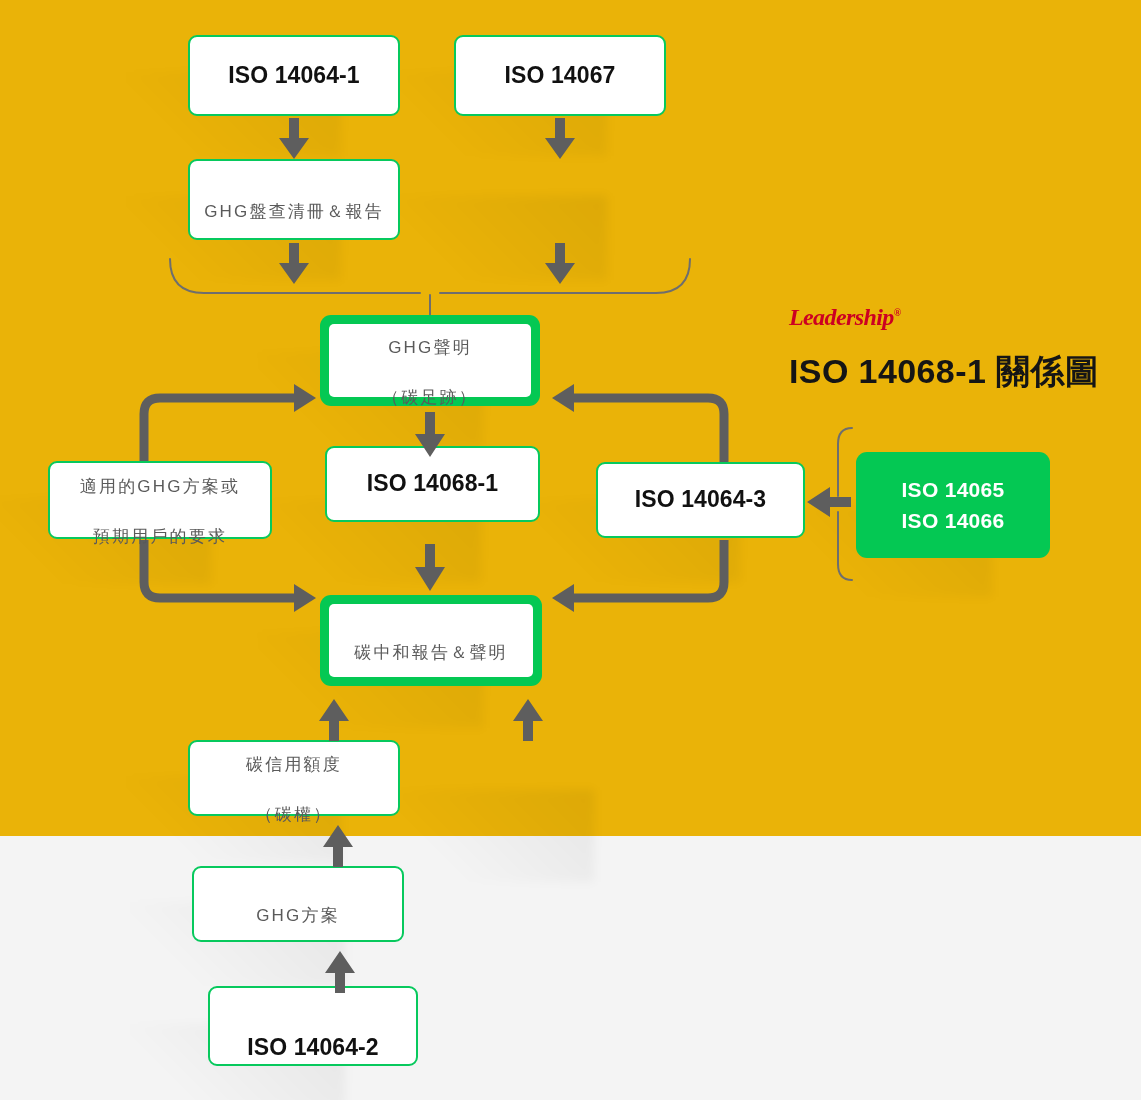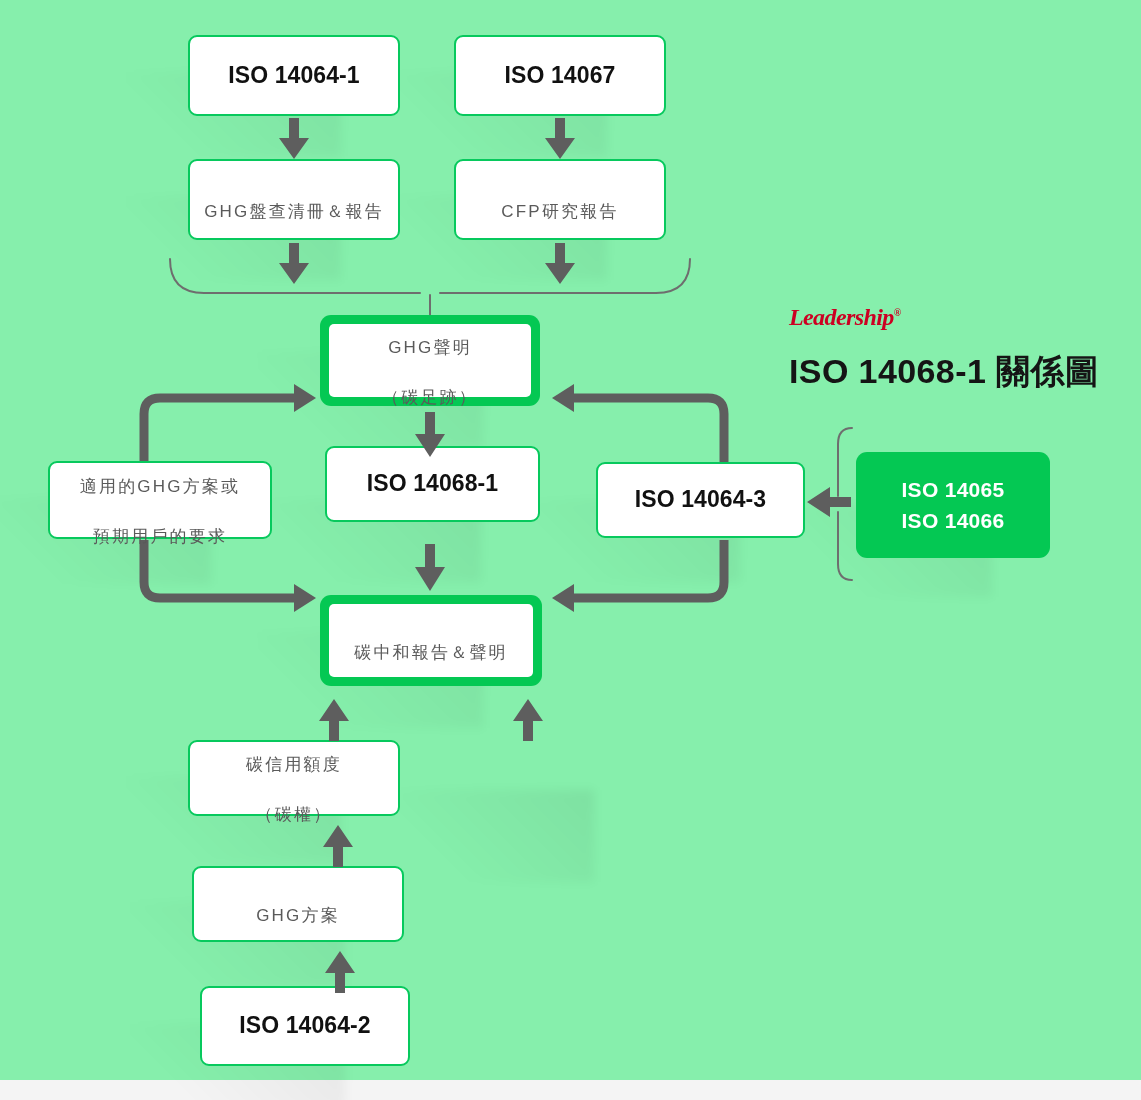--- a/index.html
+++ b/index.html
@@ -3,21 +3,21 @@
 <meta charset="utf-8">
 <title>ISO 14068-1 關係圖</title>
 <style>
   html,body{margin:0;padding:0;}
   body{
     width:1141px;height:1100px;
     background:#f4f4f4;
     font-family:"Liberation Sans","DejaVu Sans",sans-serif;
     overflow:hidden;
   }
-  #stage{position:relative;width:1141px;height:1080px;background:#86efac;}
+  #stage{position:relative;width:1141px;height:836px;background:#eab308;}
 
   
   .shadow{
     position:absolute;
     background:linear-gradient(225deg, rgba(0,0,0,0.055) 0%, rgba(0,0,0,0.028) 40%, rgba(0,0,0,0.0) 78%);
     filter:blur(5px);
     pointer-events:none;
     z-index:1;
   }
 
@@ -222,23 +222,20 @@
   </div>
 
   <div class="node thin" style="left:454px;top:35px;width:212px;height:81px;">
     <span class="t-iso">ISO 14067</span>
   </div>
 
   <div class="node thin" style="left:188px;top:159px;width:212px;height:81px;">
     <span class="t-cjk">GHG盤查清冊＆報告</span>
   </div>
 
-  <div class="node thin" style="left:454px;top:159px;width:212px;height:81px;">
-    <span class="t-cjk">CFP研究報告</span>
-  </div>
 
   <div class="node thin" style="left:48px;top:461px;width:224px;height:78px;">
     <div>
       <div class="t-cjk">適用的GHG方案或</div>
       <div class="t-cjk">預期用戶的要求</div>
     </div>
   </div>
 
   <div class="node framed" style="left:320px;top:315px;width:220px;height:91px;">
     <div class="inner">
@@ -275,21 +272,21 @@
       <div class="t-cjk">碳信用額度</div>
       <div class="t-cjk">（碳權）</div>
     </div>
   </div>
 
 
   <div class="node thin" style="left:192px;top:866px;width:212px;height:76px;">
     <span class="t-cjk">GHG方案</span>
   </div>
 
-  <div class="node thin" style="left:200px;top:986px;width:210px;height:80px;">
+  <div class="node thin" style="left:208px;top:986px;width:210px;height:80px;align-items:flex-end;">
     <span class="t-iso">ISO 14064-2</span>
   </div>
 
   <div id="title-block" style="left:789px;top:304px;">
     <div class="brand">
       <span>Leadership</span><span class="reg">®</span>
     </div>
     <div class="title-main">ISO 14068-1 關係圖</div>
   </div>
 

